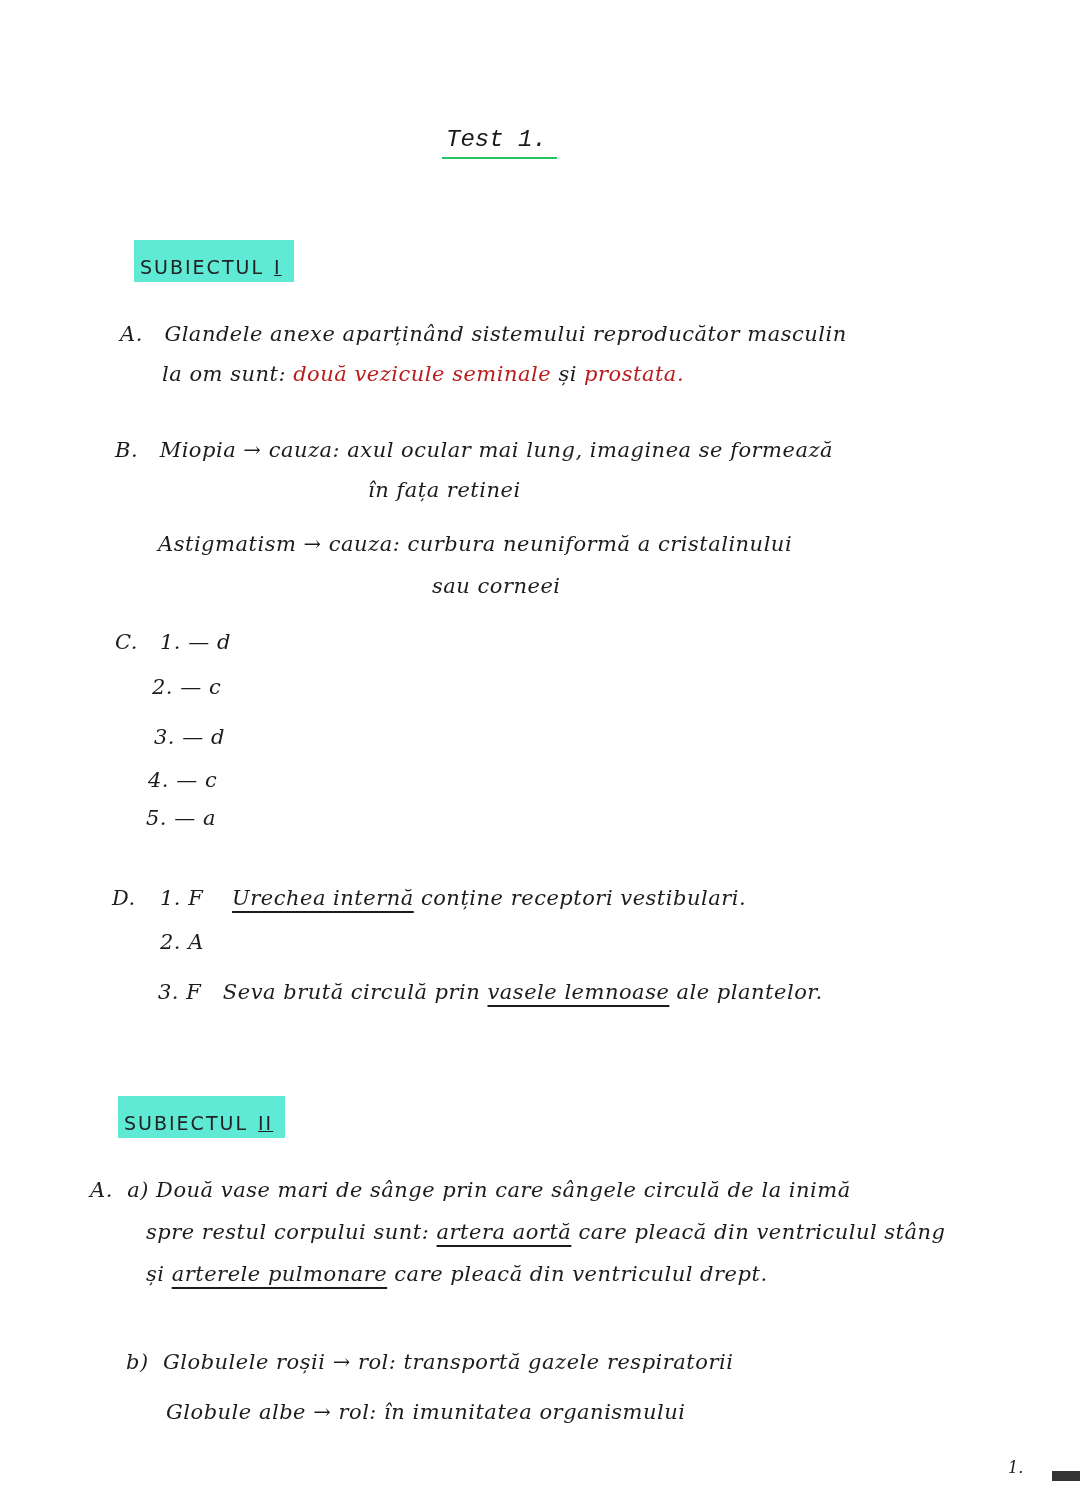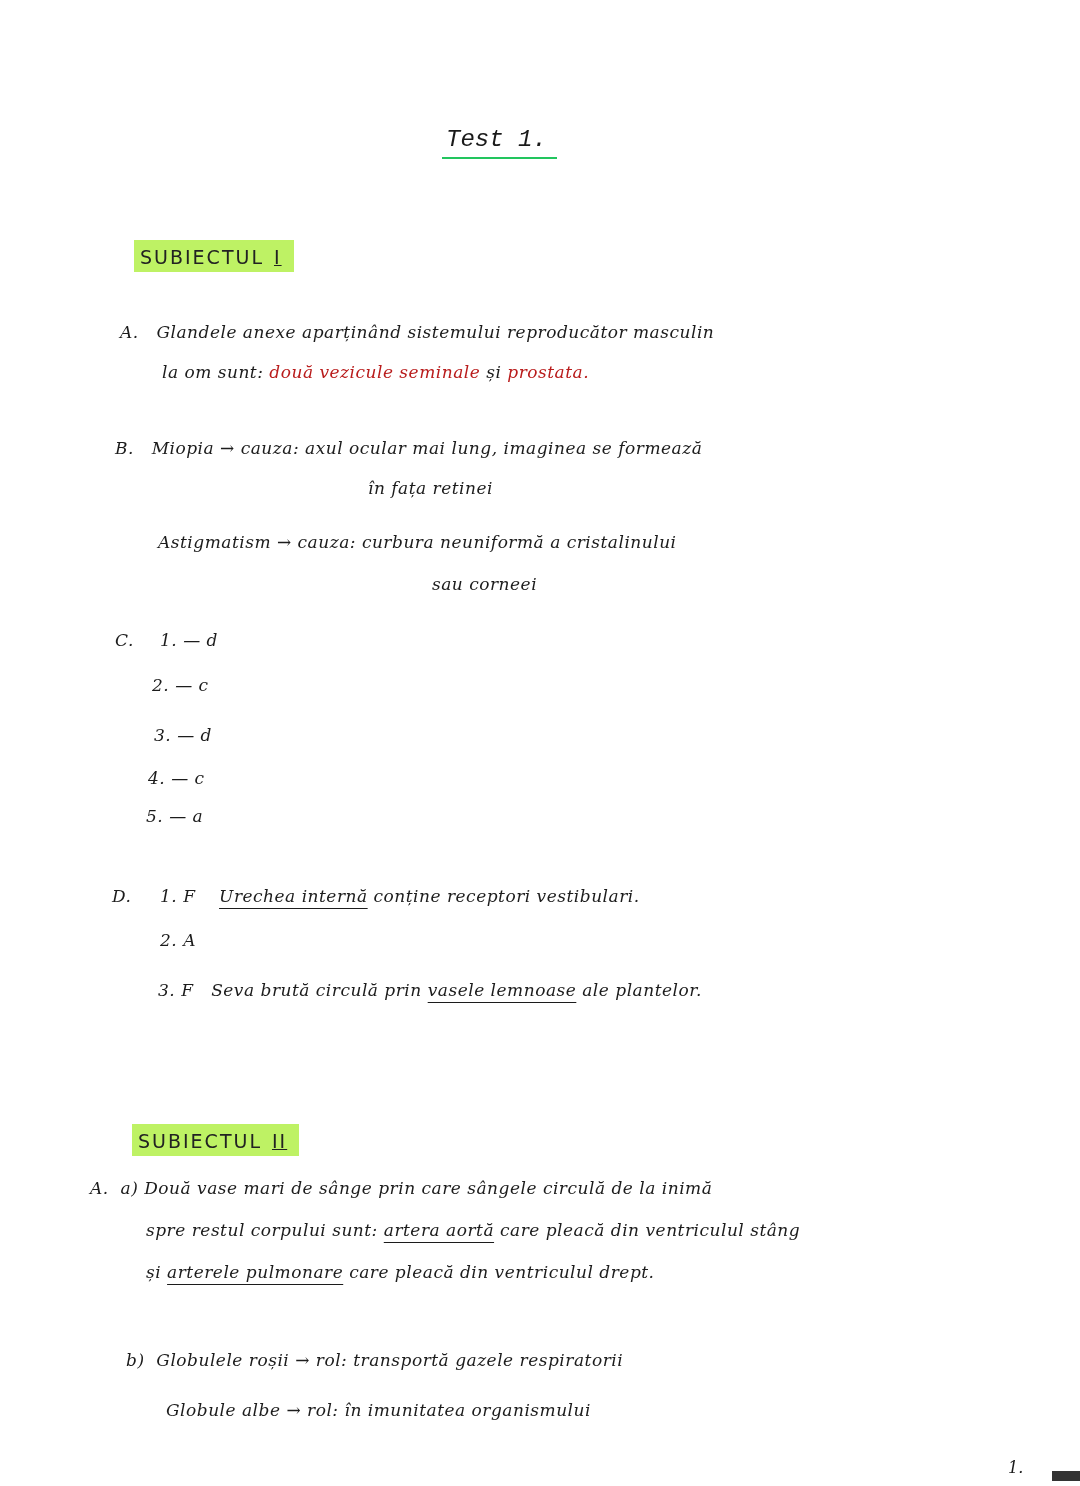--- a/index.html
+++ b/index.html
@@ -1,22 +1,22 @@
 <!DOCTYPE html>
 <html><head>
   <meta charset="utf-8">
   <style>
     html, body { margin: 0; padding: 0; }
     body {
       width: 1080px; height: 1486px; background: #ffffff; position: relative; overflow: hidden;
       font-family: "DejaVu Serif", serif; color: #1a1a1a;
     }
-    .hw { position: absolute; font-family: "DejaVu Serif", serif; font-style: italic; font-size: 17px; color: #1c1c1c; white-space: nowrap; letter-spacing: 0.5px; }
+    .hw { position: absolute; font-family: "DejaVu Serif", serif; font-style: italic; font-size: 21px; color: #1c1c1c; white-space: nowrap; letter-spacing: 0.5px; }
     .title { position: absolute; left: 442px; top: 126px; font-size: 24px; font-style: italic; font-family: Liberation Mono, monospace; border-bottom: 2px solid #22c55e; padding: 0 10px 4px 4px; }
-    .subj { position: absolute; font-family: "DejaVu Sans", sans-serif; font-size: 19px; letter-spacing: 2px; background: #bef264; padding: 6px 12px 4px 6px; color: #222; }
+    .subj { position: absolute; font-family: "DejaVu Sans", sans-serif; font-size: 19px; letter-spacing: 2px; background: #5eead4; padding: 16px 12px 4px 6px; color: #222; }
     .subj .roman { text-decoration: underline; margin-left: 10px; }
     .red { color: #b91c1c; }
     .u { text-decoration: underline; text-underline-offset: 6px; }
     .page-num { position: absolute; left: 1008px; top: 1458px; font-size: 16px; font-style: italic; font-family: "DejaVu Serif", serif; }
     .corner-mark { position: absolute; left: 1052px; top: 1471px; width: 28px; height: 10px; background: #333; }
   </style>
 </head>
 <body>
 
 <div class="title">Test 1.</div>
@@ -63,21 +63,21 @@
   <span>A</span>
 </div>
 <div class="hw" style="left:158px; top:980px;">
   <span>3.</span>
   <span>F</span>&nbsp;&nbsp;
   <span>Seva brută circulă prin</span>
   <span class="u">vasele lemnoase</span>
   <span>ale plantelor.</span>
 </div>
 
-<div class="subj" style="left:132px; top:1096px;margin-top:28px;">
+<div class="subj" style="left:118px; top:1096px;">
   <span>SUBIECTUL</span><span class="roman">II</span>
 </div>
 
 <div class="hw" style="left:90px; top:1178px;">
   <span>A.</span>&nbsp;
   <span>a)</span>
   <span>Două vase mari de sânge prin care sângele circulă de la inimă</span>
 </div>
 <div class="hw" style="left:146px; top:1220px;">
   <span>spre restul corpului sunt:</span>

